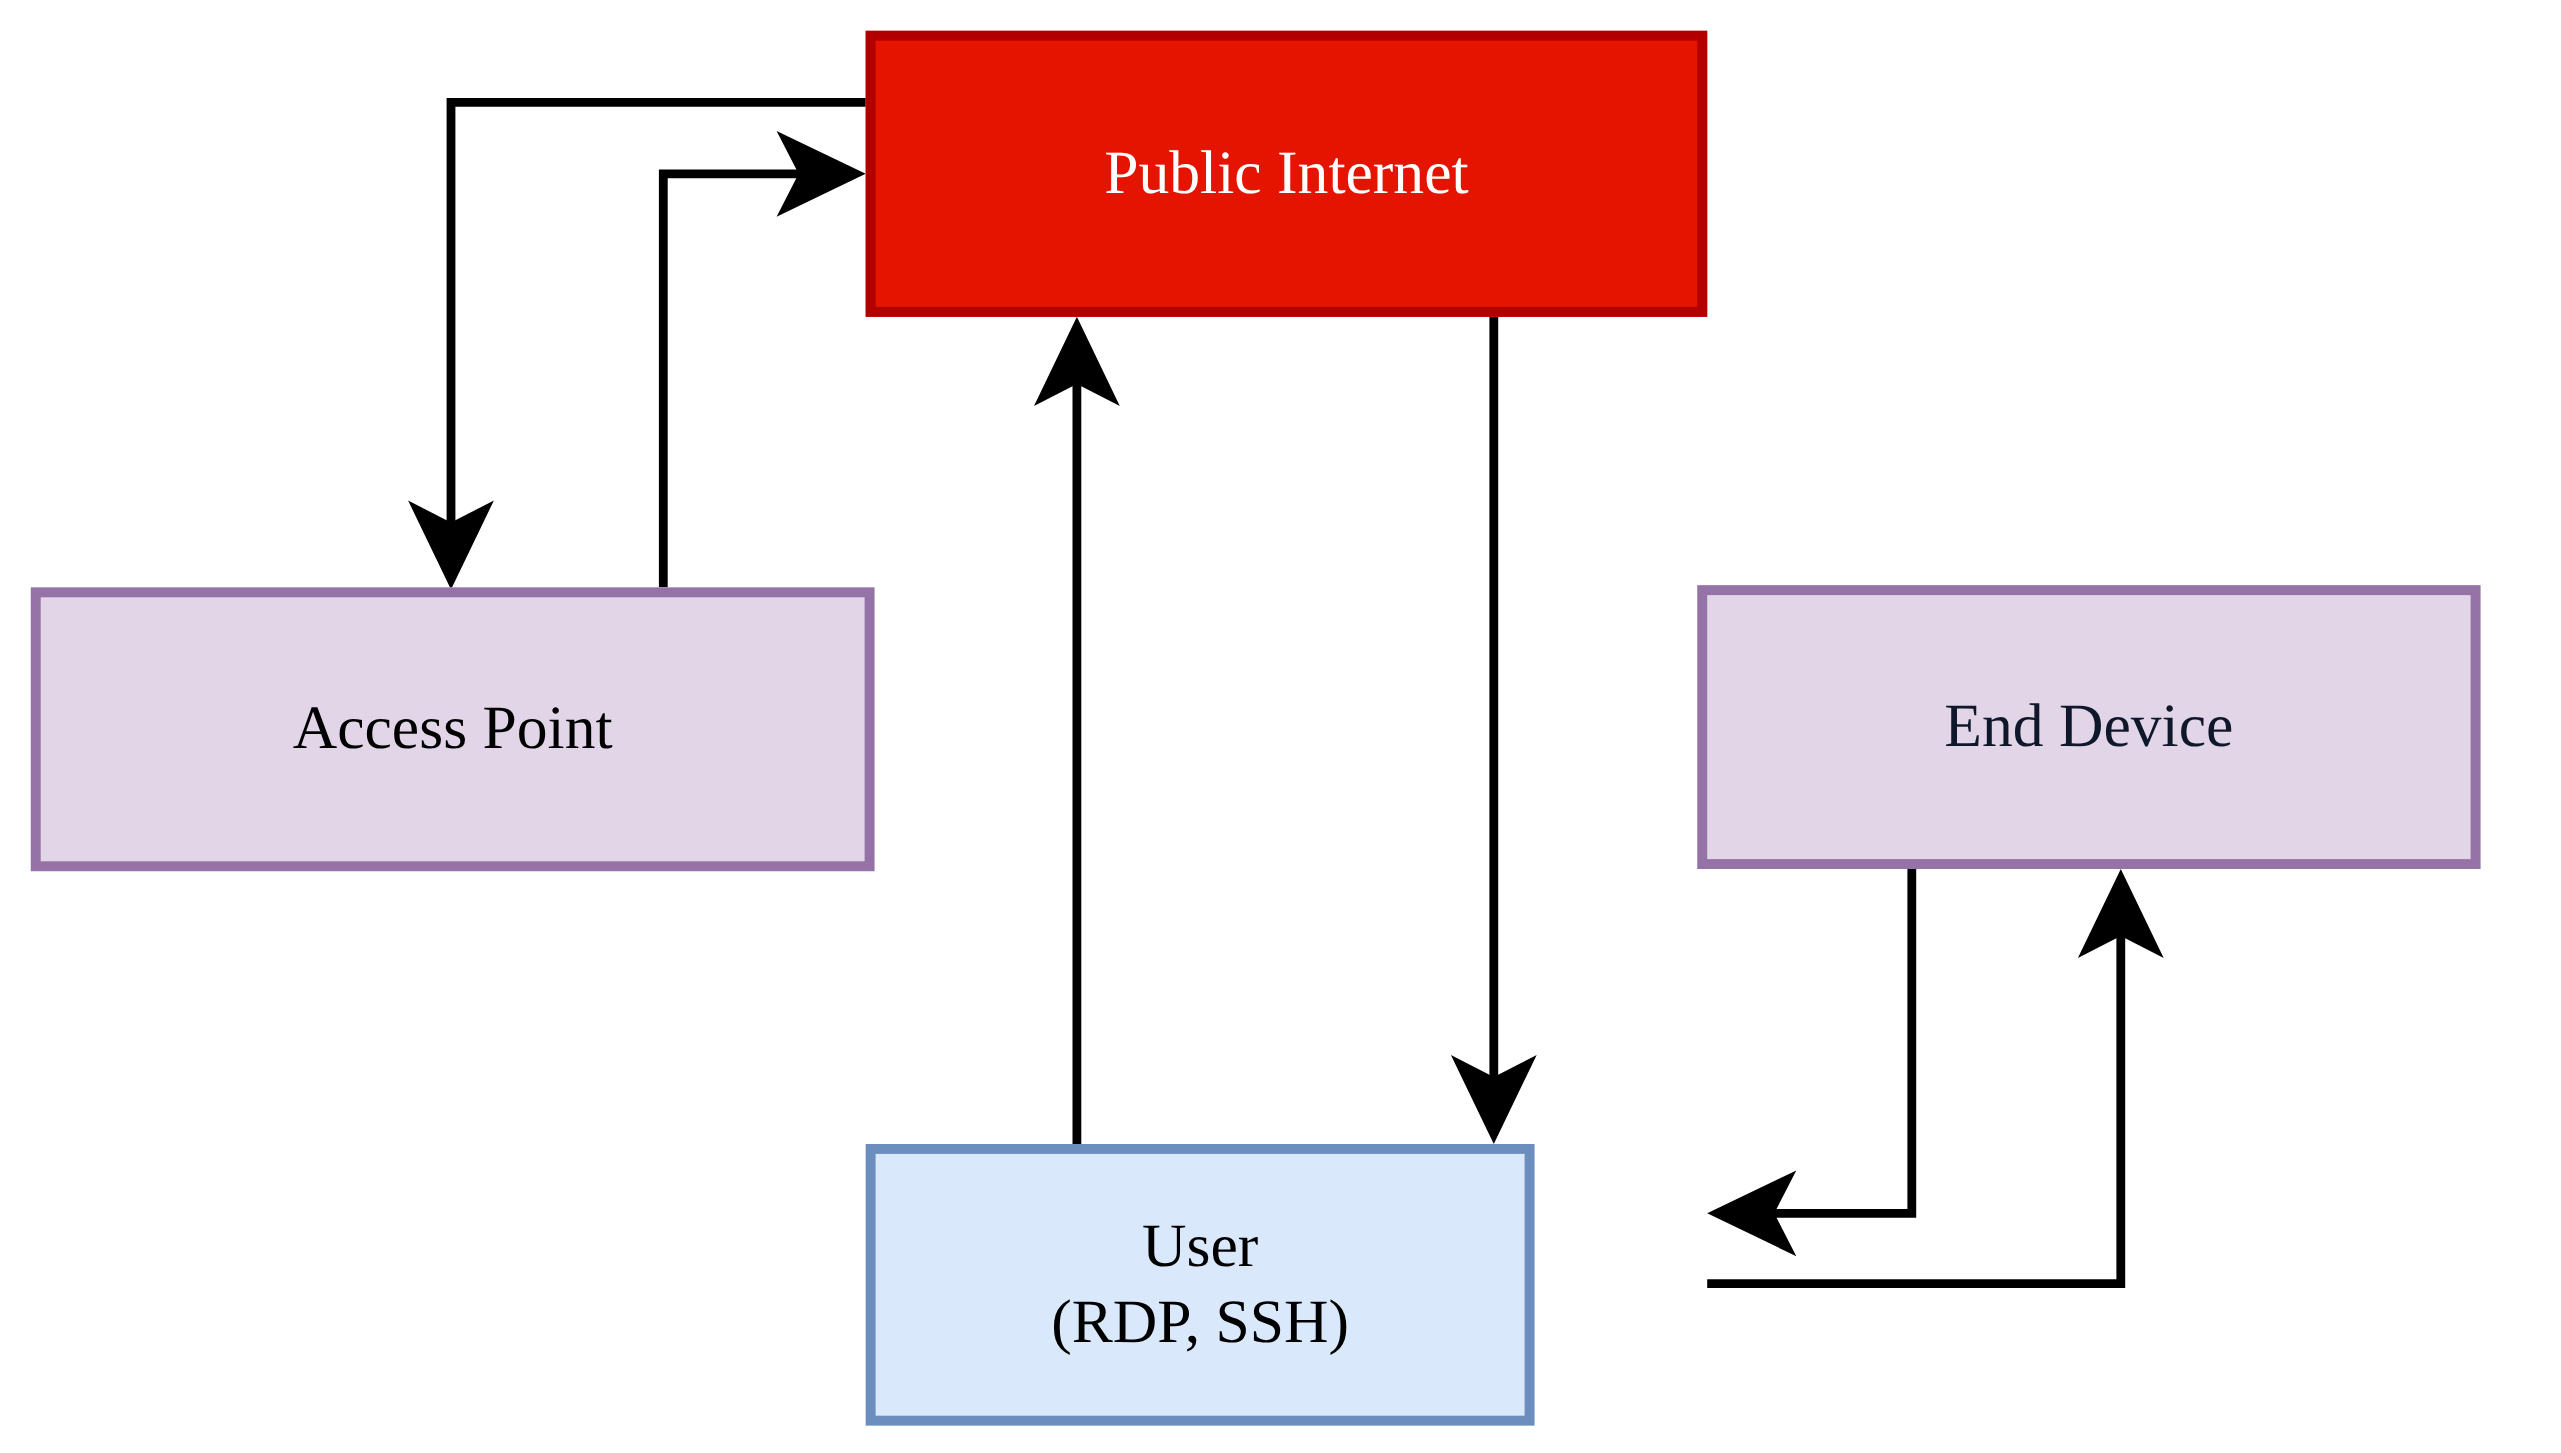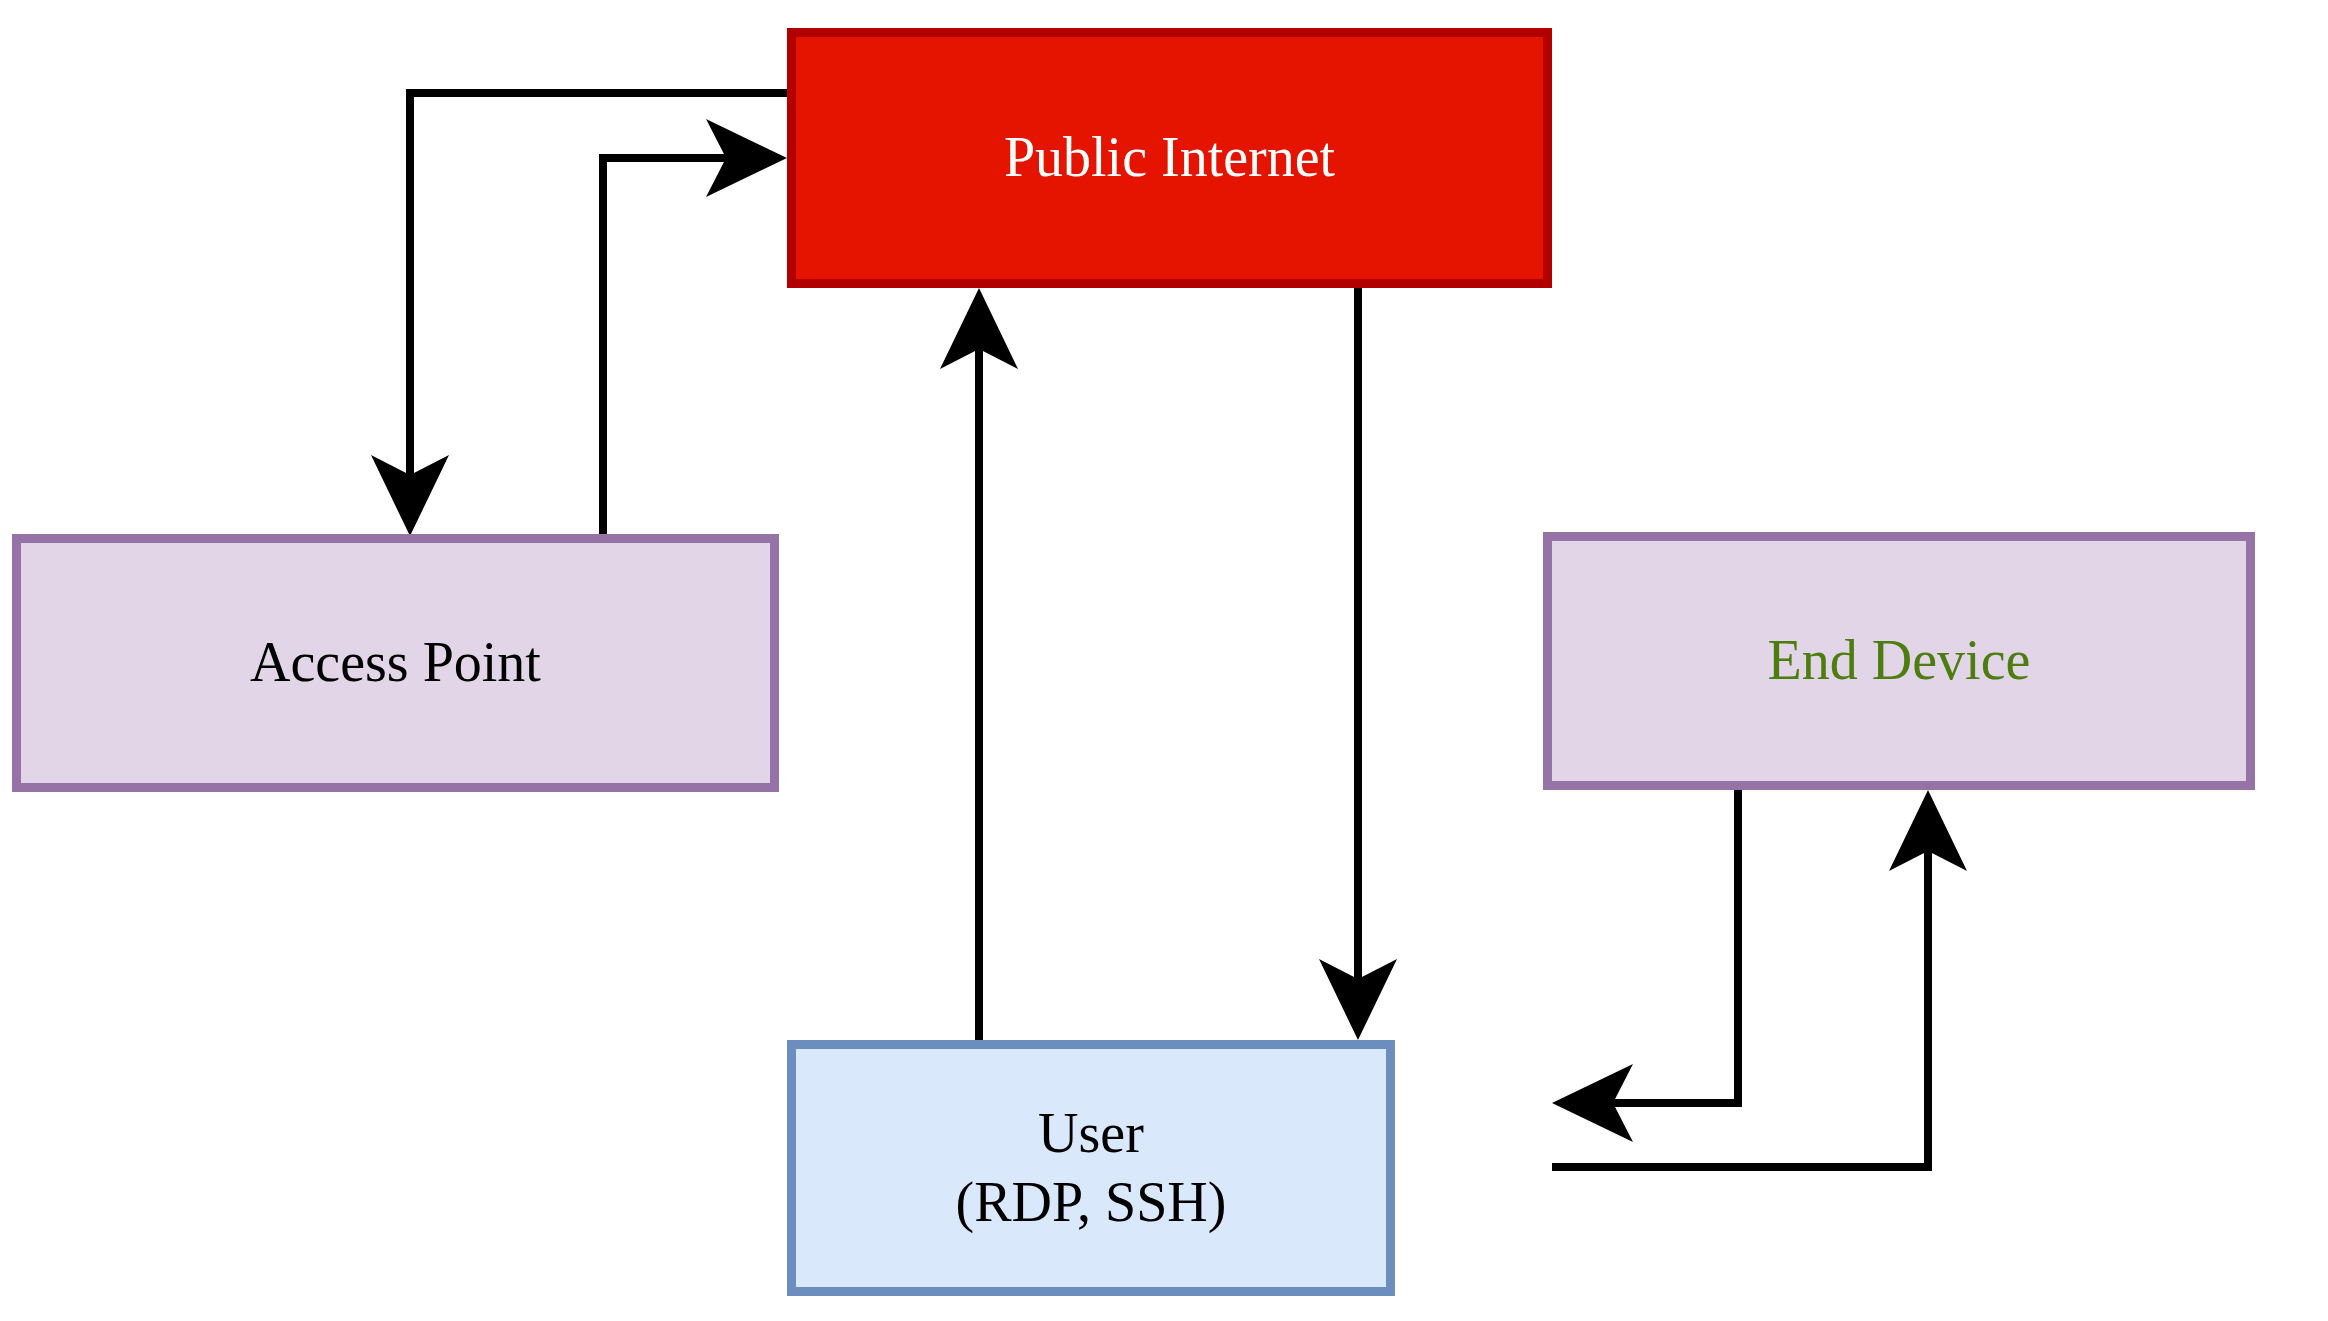--- a/index.html
+++ b/index.html
@@ -32,37 +32,37 @@
     left: 787px;
     top: 28px;
     width: 765px;
     height: 260px;
     background: #e51400;
     border: 9px solid #b20000;
     color: #ffffff;
     font-size: 56px;
   }
   #node-access-point {
-    left: 12px;
+    left: 28px;
     top: 534px;
     width: 767px;
     height: 258px;
     background: #e1d5e7;
     border: 9px solid #9673a6;
     color: #000000;
     font-size: 56px;
   }
   #node-end-device {
     left: 1543px;
     top: 532px;
     width: 712px;
     height: 258px;
     background: #e1d5e7;
     border: 9px solid #9673a6;
-    color: #4d7c0f;
+    color: #0f172a;
     font-size: 56px;
   }
   #node-user {
     left: 787px;
     top: 1040px;
     width: 608px;
     height: 256px;
     background: #dae8fc;
     border: 9px solid #6c8ebf;
     color: #000000;

